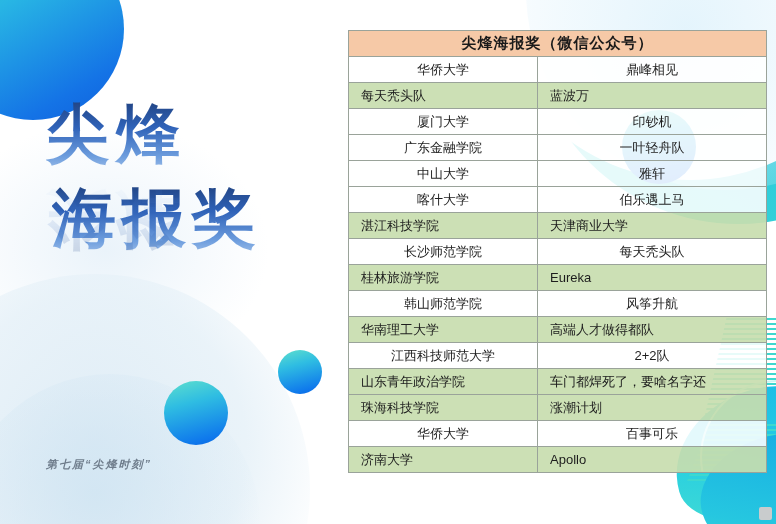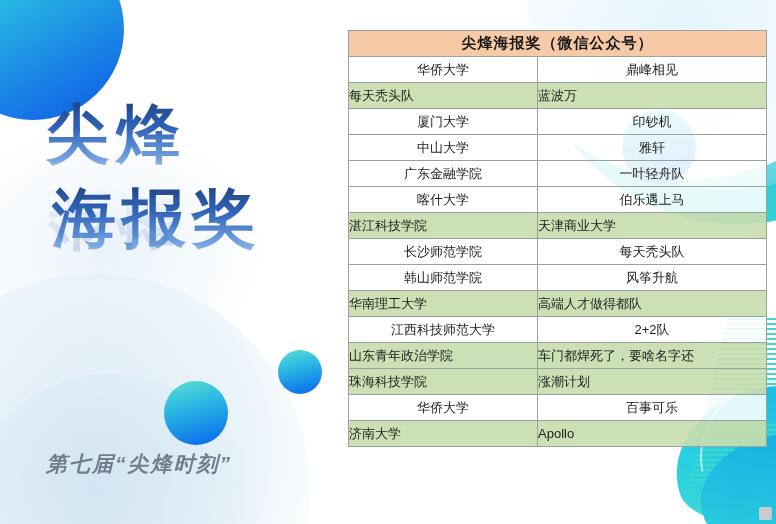--- a/index.html
+++ b/index.html
@@ -236,21 +236,21 @@
   }
 
   
   .caption {
     position: absolute;
     left: 46px;
     top: 452px;
     font-family: "Liberation Sans", "DejaVu Sans", sans-serif;
     font-style: italic;
     font-weight: 700;
-    font-size: 21px;
+    font-size: 11px;
     line-height: 24px;
     color: #6f7d8c;
     letter-spacing: 2px;
   }
   .caption .c2 { margin-left: 12px; }
 
   
   .table-wrap {
     position: absolute;
     left: 348px;
@@ -259,21 +259,21 @@
   }
   table.award {
     border-collapse: collapse;
     width: 100%;
     table-layout: fixed;
     font-size: 13px;
     color: #1d1d1d;
   }
   table.award td, table.award th {
     border: 1px solid #9aa39a;
-    padding: 3px 0;
+    padding: 3px 12px;
     height: 19px;
     vertical-align: middle;
     overflow: hidden;
     white-space: nowrap;
   }
   th.award-head {
     background: #f6c9a7;
     font-family: "Liberation Serif", "DejaVu Serif", serif;
     font-weight: 700;
     font-size: 15px;
@@ -345,38 +345,42 @@
           </tr>
           <tr class="r-green">
             <td>每天秃头队</td>
             <td>蓝波万</td>
           </tr>
           <tr class="r-white">
             <td>厦门大学</td>
             <td>印钞机</td>
           </tr>
           <tr class="r-white">
+            <td>广东金融学院</td>
+            <td>一叶轻舟队</td>
+          </tr>
+          <tr class="r-white">
             <td>中山大学</td>
             <td>雅轩</td>
           </tr>
           <tr class="r-white">
-            <td>广东金融学院</td>
-            <td>一叶轻舟队</td>
-          </tr>
-          <tr class="r-white">
             <td>喀什大学</td>
             <td>伯乐遇上马</td>
           </tr>
           <tr class="r-green">
             <td>湛江科技学院</td>
             <td>天津商业大学</td>
           </tr>
           <tr class="r-white">
             <td>长沙师范学院</td>
             <td>每天秃头队</td>
+          </tr>
+          <tr class="r-green">
+            <td>桂林旅游学院</td>
+            <td>Eureka</td>
           </tr>
           <tr class="r-white">
             <td>韩山师范学院</td>
             <td>风筝升航</td>
           </tr>
           <tr class="r-green">
             <td>华南理工大学</td>
             <td>高端人才做得都队</td>
           </tr>
           <tr class="r-white">

